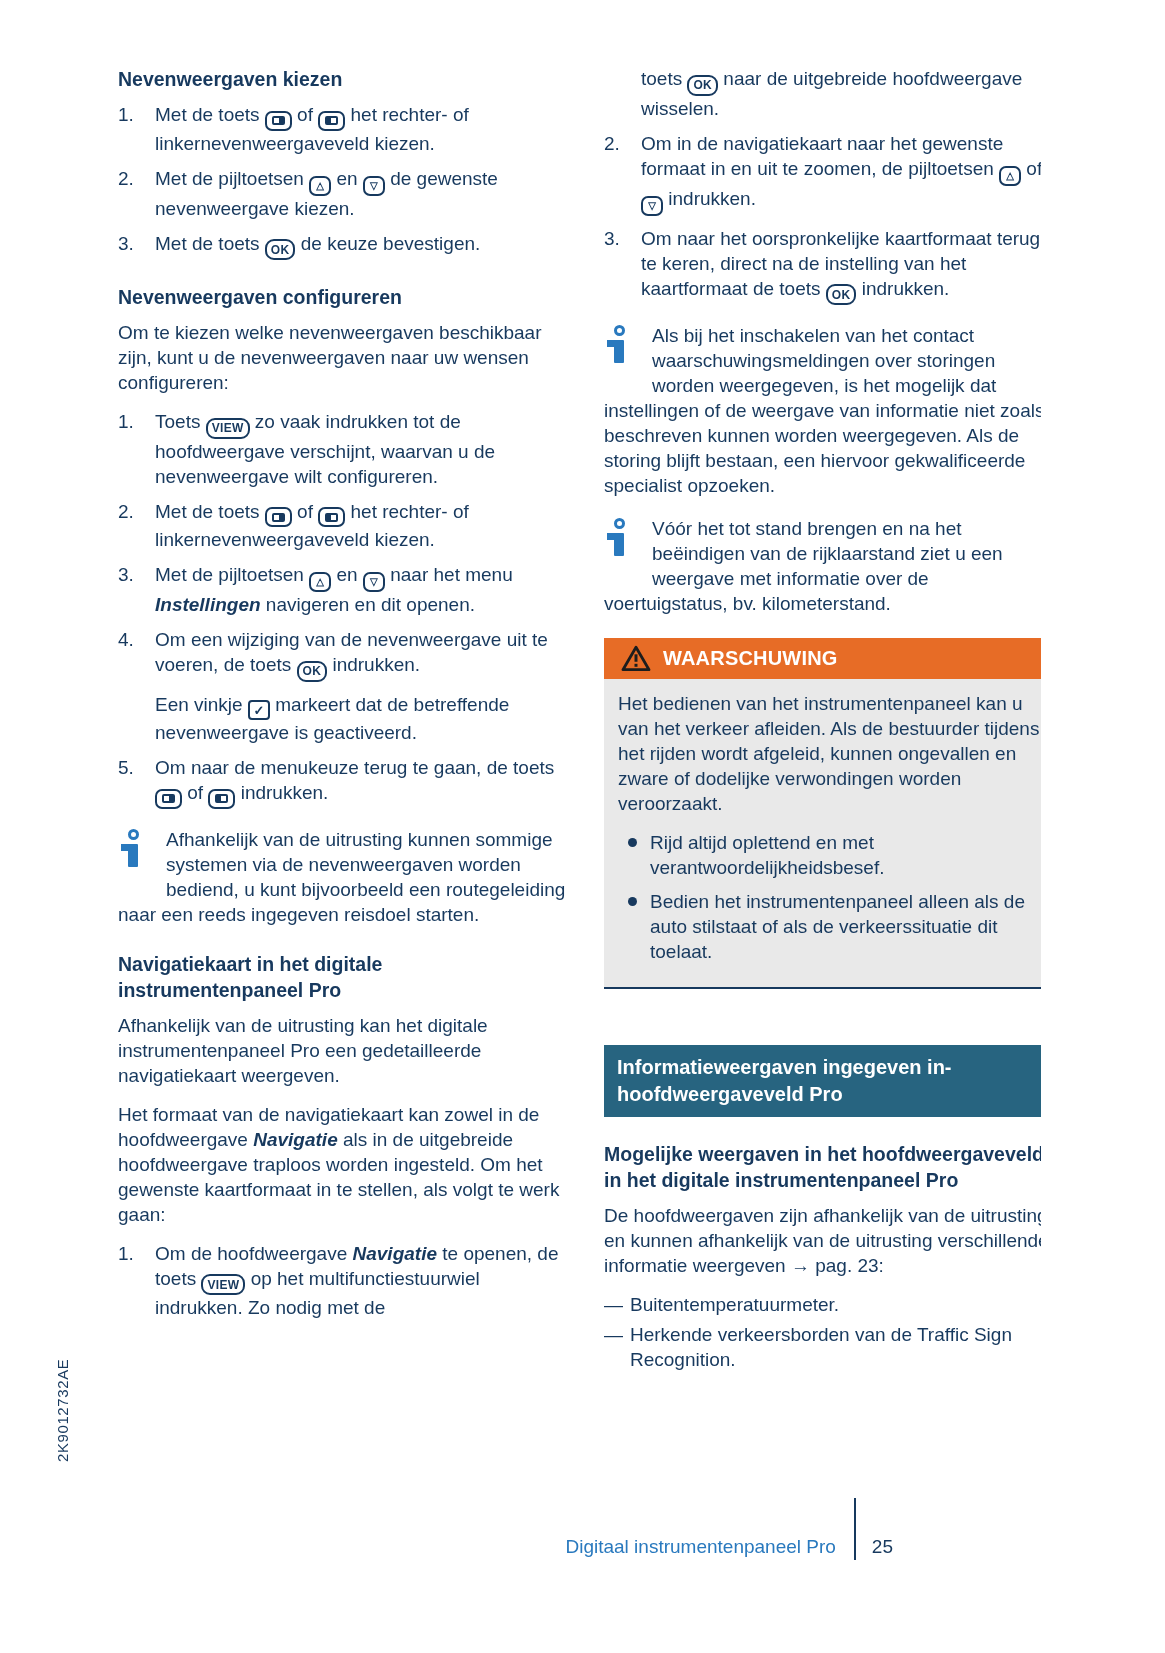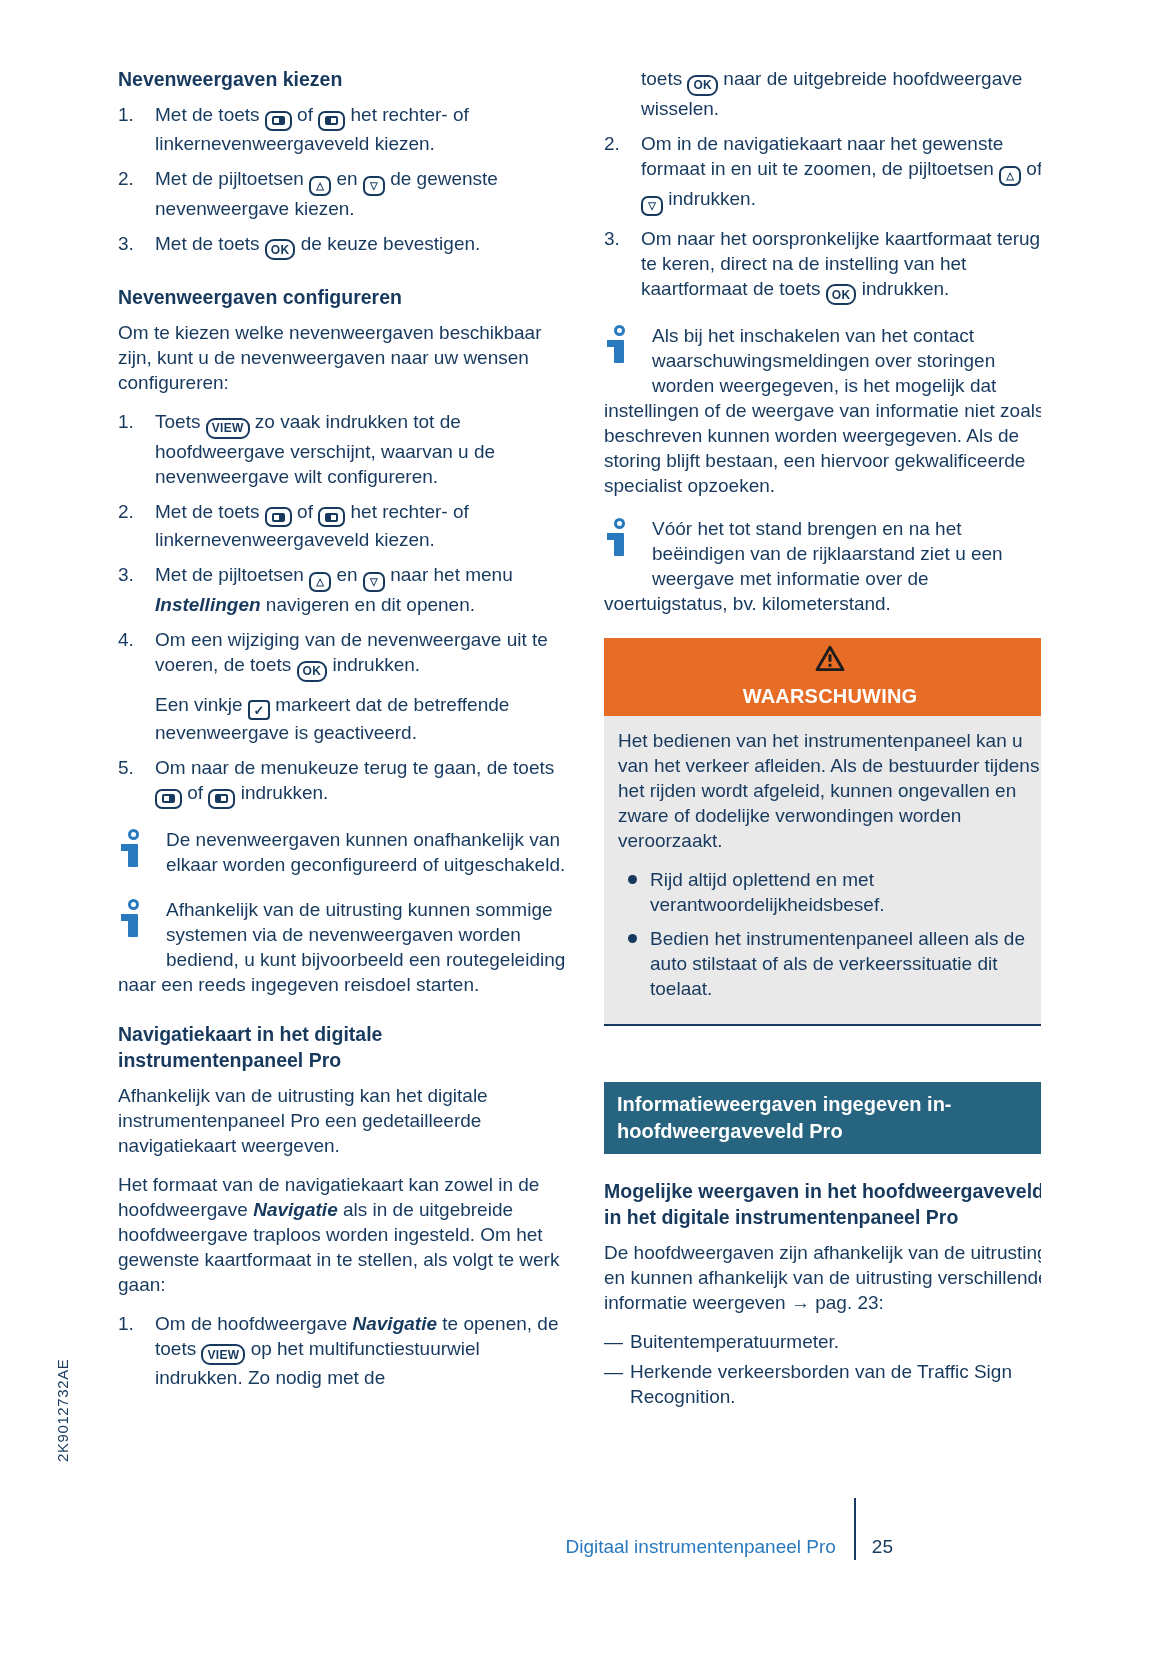--- a/index.html
+++ b/index.html
@@ -46,21 +46,21 @@
   .note-icon { display:block; position:relative; width:26px; height:40px; margin-top:2px; }
   .note-icon .dot  { position:absolute; top:0; left:10px; width:11px; height:11px; border:3px solid var(--accent-blue,#2979BE); border-radius:50%; box-sizing:border-box; }
   .note-icon .flag { position:absolute; top:15px; left:3px; width:9px; height:7px; background:var(--accent-blue,#2979BE); }
   .note-icon .stem { position:absolute; top:15px; left:10px; width:10px; height:23px; background:var(--accent-blue,#2979BE); border-radius:1px; }
 
   
   .warning { position:relative; margin:22px 0 0; }
   .warning-header {
     display:flex; align-items:center; gap:12px;
     background:var(--warning-orange,#E76C26); color:#fff;
-    padding:7px 17px; font-size:20px; font-weight:700; letter-spacing:0.2px;flex-direction:column;
+    padding:7px 17px; font-size:20px; font-weight:700; letter-spacing:0.2px;
   }
   .warning-body { background:var(--warning-bg,#E9E9E9); padding:12px 14px 14px; border-bottom:2px solid var(--text,#17395E); }
   .warning-body p { margin:0 0 10px; }
   .warning-bullets { list-style:none; margin:14px 0 0; padding:0; }
   .warning-bullets li { position:relative; padding-left:32px; margin-bottom:9px; }
   .warning-bullets .dot { position:absolute; left:10px; top:8px; width:9px; height:9px; border-radius:50%; background:var(--text,#17395E); }
   .end-marker { position:absolute; right:-26px; bottom:8px; }
 
   
   .banner {
@@ -140,27 +140,20 @@
         </div>
         <div class="list-item">
           <span class="num">5.</span>
           <span class="body"><span>Om naar de menukeuze terug te gaan, de toets </span><span class="key key-screen right">
               <span class="scr"></span>
             </span><span> of </span><span class="key key-screen left">
               <span class="scr"></span>
             </span><span> indrukken.</span></span>
         </div>
       </div>
-      <div class="note"><span class="note-icon-wrap">
-          <span class="note-icon">
-            <span class="dot"></span>
-            <span class="flag"></span>
-            <span class="stem"></span>
-          </span>
-        </span><span class="note-text">De nevenweergaven kunnen onafhankelijk van elkaar worden geconfigureerd of uitgeschakeld.</span></div>
       <div class="note"><span class="note-icon-wrap">
           <span class="note-icon">
             <span class="dot"></span>
             <span class="flag"></span>
             <span class="stem"></span>
           </span>
         </span><span class="note-text">Afhankelijk van de uitrusting kunnen sommige systemen via de nevenweergaven worden bediend, u kunt bijvoorbeeld een routegeleiding naar een reeds ingegeven reisdoel starten.</span></div>
       <h2 class="block-heading">Navigatiekaart in het digitale instrumentenpaneel Pro</h2>
       <p class="block-para"><span>Afhankelijk van de uitrusting kan het digitale instrumentenpaneel Pro een gedetailleerde navigatiekaart weergeven.</span></p>
       <p class="block-para"><span>Het formaat van de navigatiekaart kan zowel in de hoofdweergave </span><strong class="bi">Navigatie</strong><span> als in de uitgebreide hoofdweergave traploos worden ingesteld. Om het gewenste kaartformaat in te stellen, als volgt te werk gaan:</span></p>

